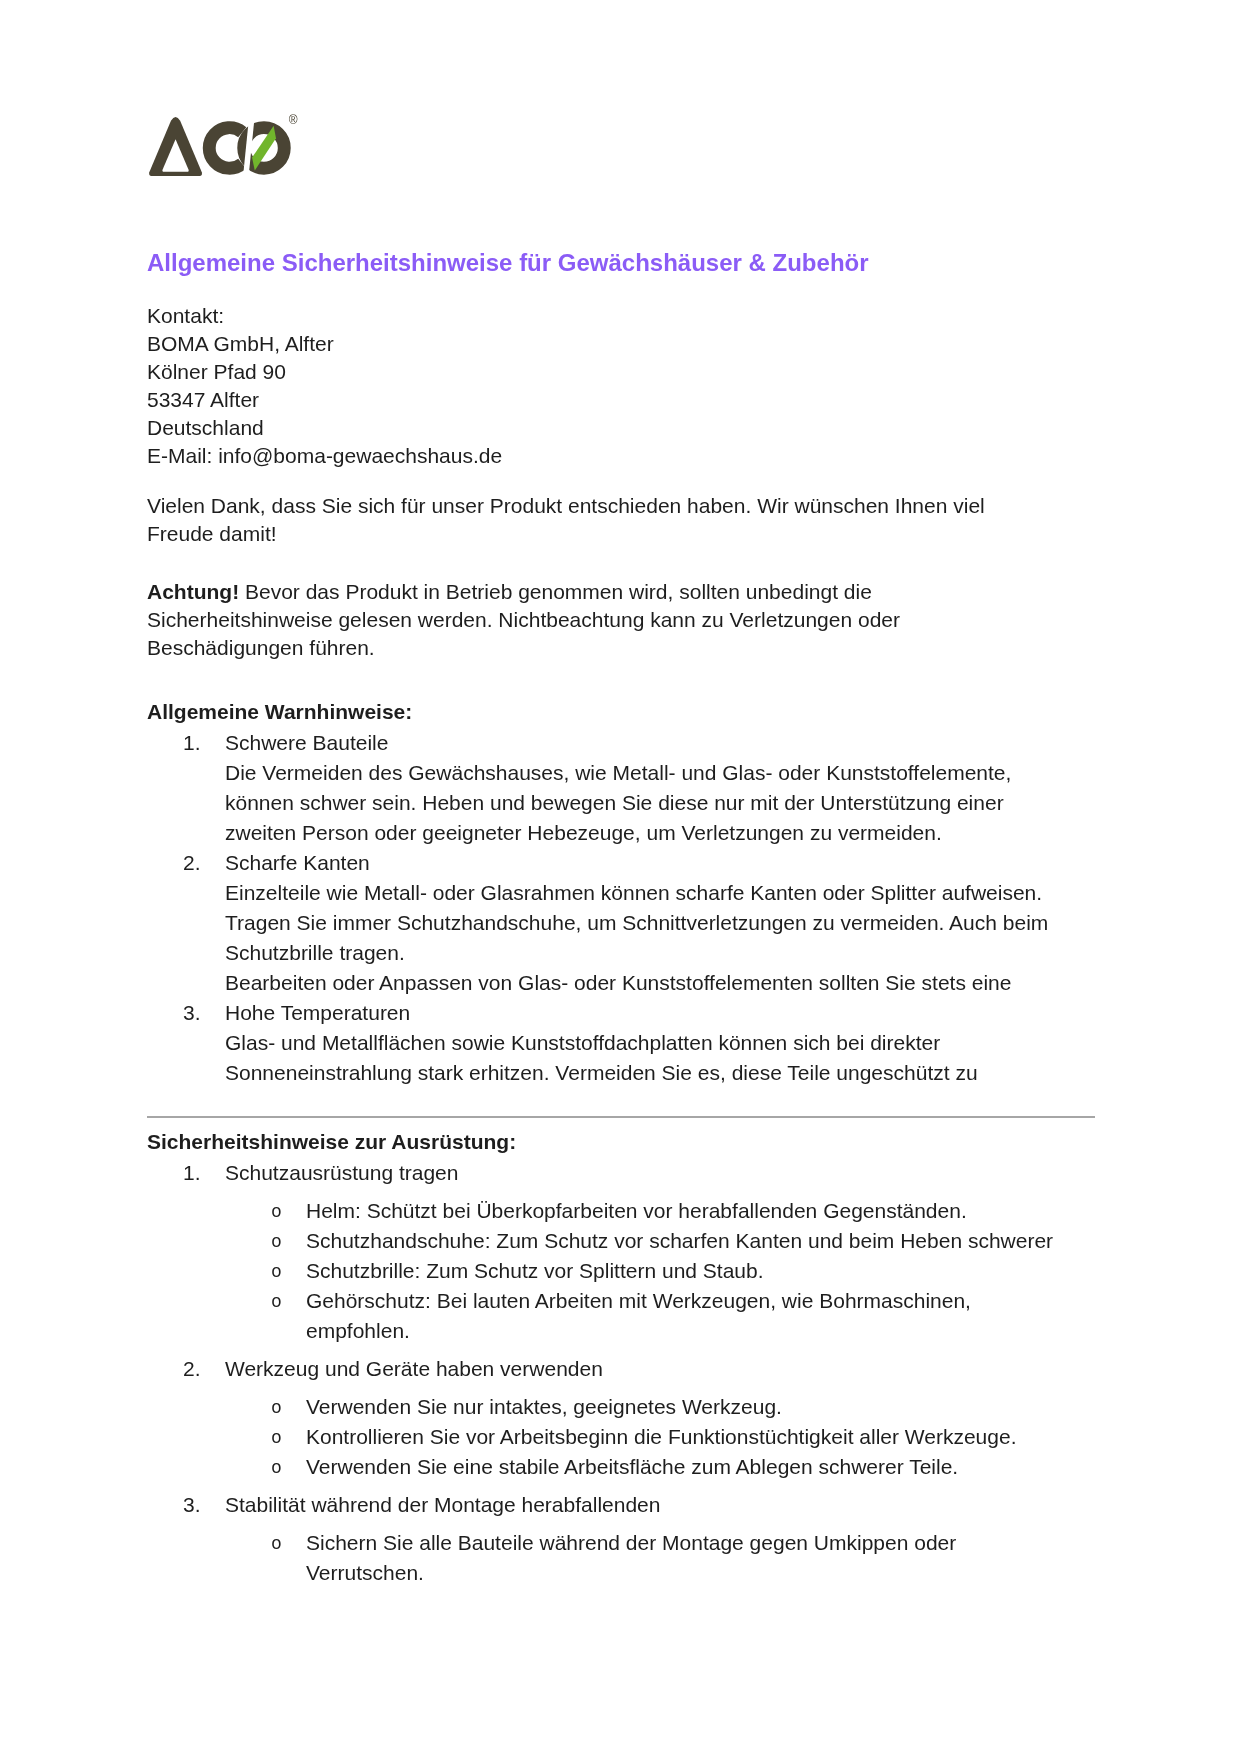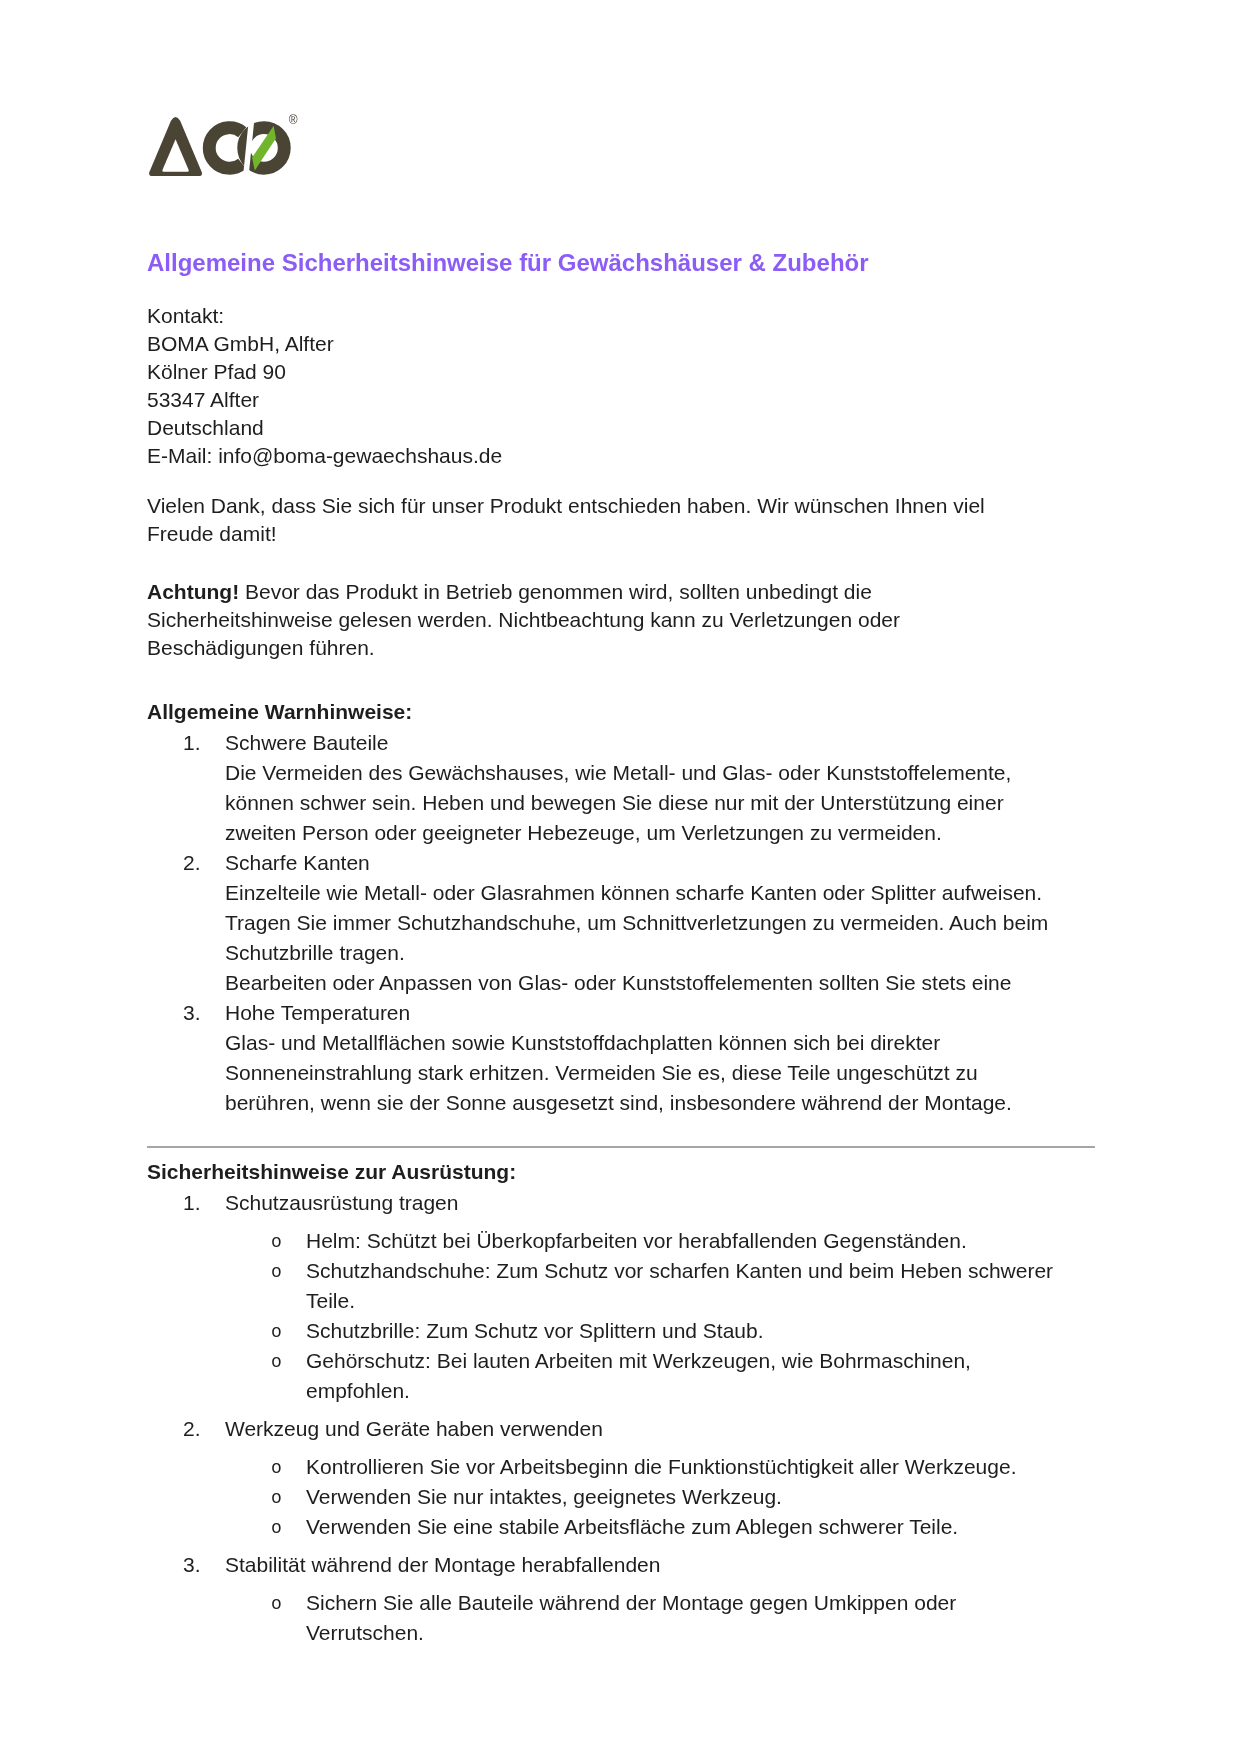--- a/index.html
+++ b/index.html
@@ -113,55 +113,53 @@
       <div class="li-title">Scharfe Kanten</div>
       <div class="li-line">Einzelteile wie Metall- oder Glasrahmen können scharfe Kanten oder Splitter aufweisen.</div>
       <div class="li-line">Tragen Sie immer Schutzhandschuhe, um Schnittverletzungen zu vermeiden. Auch beim</div>
       <div class="li-line">Schutzbrille tragen.</div>
       <div class="li-line">Bearbeiten oder Anpassen von Glas- oder Kunststoffelementen sollten Sie stets eine</div>
     </li>
     <li>
       <div class="li-title">Hohe Temperaturen</div>
       <div class="li-line">Glas- und Metallflächen sowie Kunststoffdachplatten können sich bei direkter</div>
       <div class="li-line">Sonneneinstrahlung stark erhitzen. Vermeiden Sie es, diese Teile ungeschützt zu</div>
-      <div class="li-line">berühren, wenn sie der Sonne ausgesetzt sind, insbesondere während der Montage.</div>
     </li>
   </ol>
 
   <hr class="divider">
 
   <h2 class="sec-heading sec-heading-2">Sicherheitshinweise zur Ausrüstung:</h2>
   <ol class="l1">
     <li>
       <div class="li-title">Schutzausrüstung tragen</div>
       <ul class="l2">
         <li>
           <div>Helm: Schützt bei Überkopfarbeiten vor herabfallenden Gegenständen.</div>
         </li>
         <li>
           <div>Schutzhandschuhe: Zum Schutz vor scharfen Kanten und beim Heben schwerer</div>
-          <div>Teile.</div>
         </li>
         <li>
           <div>Schutzbrille: Zum Schutz vor Splittern und Staub.</div>
         </li>
         <li>
           <div>Gehörschutz: Bei lauten Arbeiten mit Werkzeugen, wie Bohrmaschinen,</div>
           <div>empfohlen.</div>
         </li>
       </ul>
     </li>
     <li>
       <div class="li-title">Werkzeug und Geräte haben verwenden</div>
       <ul class="l2">
         <li>
-          <div>Kontrollieren Sie vor Arbeitsbeginn die Funktionstüchtigkeit aller Werkzeuge.</div>
+          <div>Verwenden Sie nur intaktes, geeignetes Werkzeug.</div>
         </li>
         <li>
-          <div>Verwenden Sie nur intaktes, geeignetes Werkzeug.</div>
+          <div>Kontrollieren Sie vor Arbeitsbeginn die Funktionstüchtigkeit aller Werkzeuge.</div>
         </li>
         <li>
           <div>Verwenden Sie eine stabile Arbeitsfläche zum Ablegen schwerer Teile.</div>
         </li>
       </ul>
     </li>
     <li>
       <div class="li-title">Stabilität während der Montage herabfallenden</div>
       <ul class="l2">
         <li>

